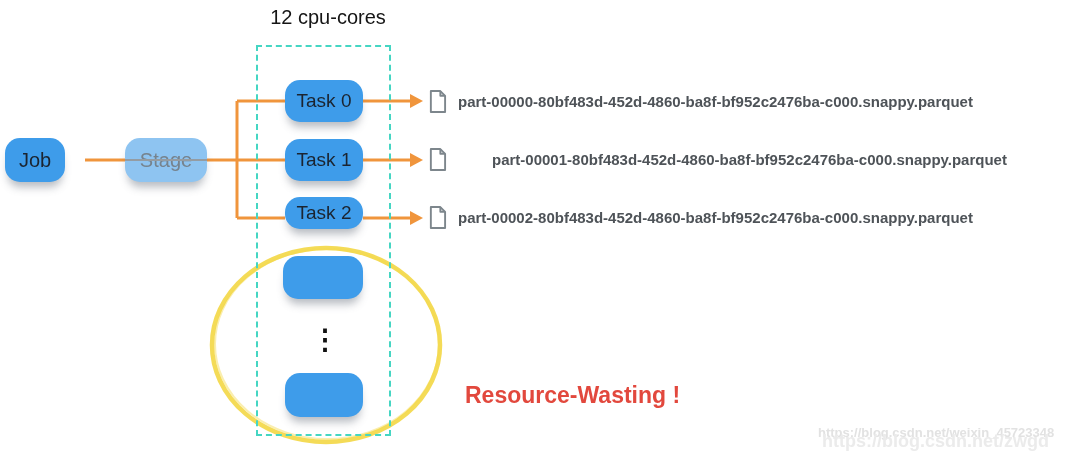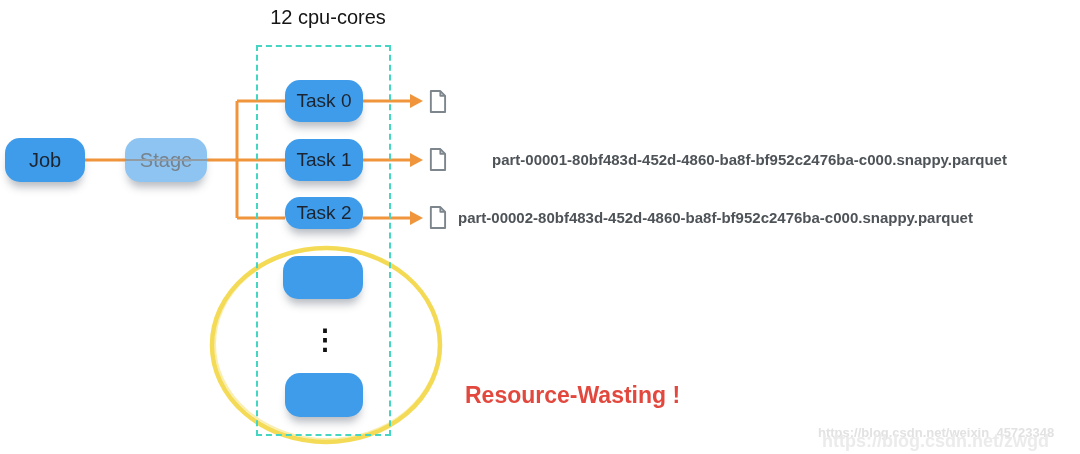--- a/index.html
+++ b/index.html
@@ -16,21 +16,21 @@
     border:2px dashed #45d6c3;z-index:2;
   }
   .box{
     position:absolute;z-index:4;
     background:#3e9cea;
     display:flex;align-items:center;justify-content:center;
     color:#1b2430;font-size:19px;
     box-shadow:0 8px 9px -3px rgba(95,105,118,0.45);
     border-radius:15px;
   }
-  .box-job{left:5px;top:138px;width:80px;height:44px;font-size:20px;}
+  .box-job{left:5px;top:138px;width:60px;height:44px;font-size:20px;}
   .box-stage{left:125px;top:138px;width:82px;height:44px;background:#8ec4f1;color:#76838e;font-size:20px;}
   .box-task0{left:285px;top:80px;width:78px;height:42px;}
   .box-task1{left:285px;top:139px;width:78px;height:42px;}
   .box-task2{left:285px;top:197px;width:78px;height:32px;}
   .box-anon-a{left:283px;top:256px;width:80px;height:43px;}
   .box-anon-b{left:285px;top:373px;width:78px;height:44px;}
   .stage-strike{
     position:absolute;left:125px;top:159px;width:82px;height:2px;
     background:#949ca3;z-index:5;
   }
@@ -101,20 +101,21 @@
 
   <div class="box box-anon-a"></div>
   <div class="v-ellipsis">⋮</div>
   <div class="box box-anon-b"></div>
 
   <div class="file-row file-row-0">
     <svg width="19" height="23" viewBox="0 0 20 24">
       <path d="M3 1 h10 l5 5 v17 h-15 z" fill="none" stroke="#7d868c" stroke-width="2" stroke-linejoin="round"></path>
       <path d="M13 1 v5 h5" fill="none" stroke="#7d868c" stroke-width="2" stroke-linejoin="round"></path>
     </svg>
+    <span class="file-name">part-00000-80bf483d-452d-4860-ba8f-bf952c2476ba-c000.snappy.parquet</span>
   </div>
   <div class="file-row file-row-1">
     <svg width="19" height="23" viewBox="0 0 20 24">
       <path d="M3 1 h10 l5 5 v17 h-15 z" fill="none" stroke="#7d868c" stroke-width="2" stroke-linejoin="round"></path>
       <path d="M13 1 v5 h5" fill="none" stroke="#7d868c" stroke-width="2" stroke-linejoin="round"></path>
     </svg>
     <span class="file-name">part-00001-80bf483d-452d-4860-ba8f-bf952c2476ba-c000.snappy.parquet</span>
   </div>
   <div class="file-row file-row-2">
     <svg width="19" height="23" viewBox="0 0 20 24">

